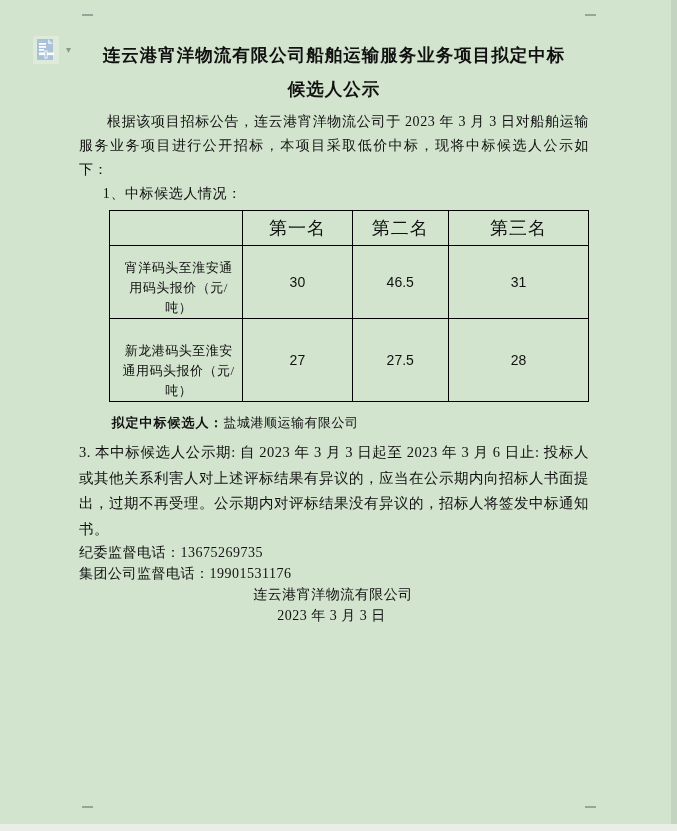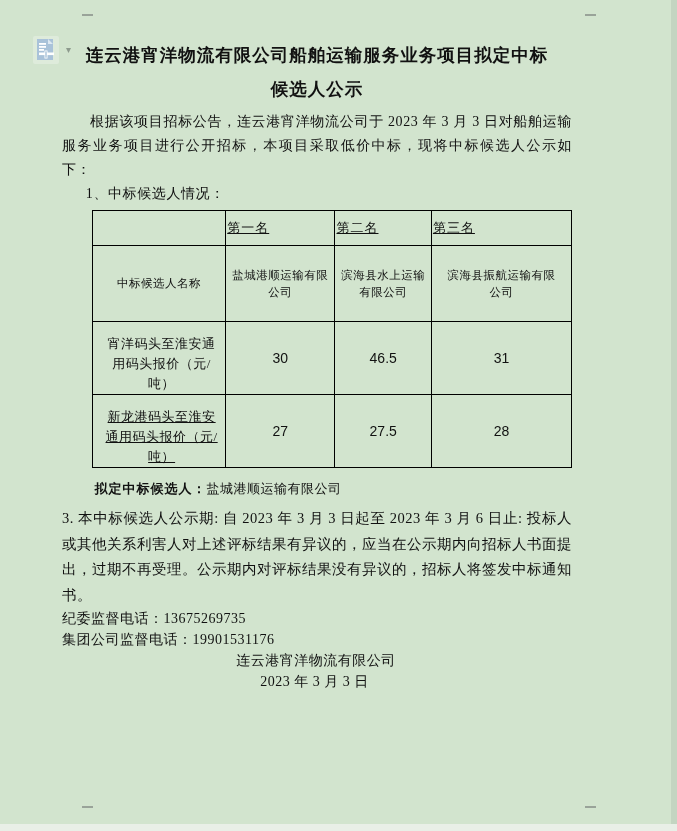--- a/index.html
+++ b/index.html
@@ -24,44 +24,44 @@
   .crop.bl { left: 82px;  top: 806px; }
   .crop.br { left: 585px; top: 806px; }
 
   
   .paste-widget { position: absolute; left: 33px; top: 36px; display: flex; align-items: center; gap: 7px; cursor: pointer; }
   .paste-badge { width: 26px; height: 28px; background: rgba(255,255,255,0.28); border-radius: 2px;
                  display: flex; align-items: center; justify-content: center; }
   .dd-arrow { color: #8d9a8d; font-size: 10px; font-family: "DejaVu Sans", sans-serif; line-height: 1; }
 
   
-  .content { position: absolute; left: 62px; top: 38px; width: 510px; }
+  .content { position: absolute; left: 79px; top: 38px; width: 510px; }
 
   .title { margin: 0; font-size: 17.5px; font-weight: bold; text-align: center;
            line-height: 34px; letter-spacing: 1px; }
 
   .para { margin: 4px 0 0 0; font-size: 14px; line-height: 24px; letter-spacing: 0.6px;
           text-indent: 2em; text-align: justify; }
   .item { margin: 0; font-size: 14px; line-height: 24px; letter-spacing: 0.6px; text-indent: 1.7em; }
 
   table.cand { border-collapse: collapse; table-layout: fixed; margin: 4px 0 0 30px; }
   table.cand td { border: 1px solid #000; overflow: hidden; }
   tr.hrow  { height: 35px; }
   tr.r-name  { height: 76px; }
   tr.r-price1 { height: 73px; }
   tr.r-price2 { height: 71px; }
-  td.hc { text-align: left; vertical-align: middle; font-size: 13px; letter-spacing: 1px; text-decoration: underline; }
+  td.hc { text-align: center; vertical-align: middle; font-size: 18px; letter-spacing: 1px; }
   td.namec { text-align: center; vertical-align: middle; font-size: 11.5px; letter-spacing: 0.5px;
              line-height: 17px; }
   td.pad1 { padding: 0 6px; }
   td.pad2 { padding: 0 2px; }
   td.pad3 { padding: 0 10px; }
   td.lbl { font-size: 13px; letter-spacing: 0.5px; line-height: 20px; text-align: center;
            vertical-align: top; padding: 12px 3px 0 8px; }
-  td.lbl.less { padding-top: 12px; text-decoration: underline; }
+  td.lbl.less { padding-top: 22px; }
   td.val { text-align: center; vertical-align: middle; font-size: 14px;
            font-family: "Liberation Sans", "DejaVu Sans", sans-serif; }
 
   .proposed { margin: 10px 0 0 0; font-size: 13px; line-height: 22px; letter-spacing: 0.5px; text-indent: 2.5em; }
   .proposed b { letter-spacing: 1px; }
 
   .notice { margin: 6px 0 0 0; font-size: 14.5px; line-height: 25.5px; letter-spacing: 0.5px; text-align: justify; }
   .phone { margin: 0; font-size: 14px; line-height: 21px; letter-spacing: 0.5px; }
   .sig { margin: 0; font-size: 14px; line-height: 21px; letter-spacing: 0.5px; text-align: center; padding-right: 2px; }
   .sig.date { padding-right: 5px; }
@@ -107,26 +107,20 @@
         <col style="width:97px">
         <col style="width:141px">
     </colgroup>
     <tbody>
         <tr class="hrow">
       <td class="hc"></td>
       <td class="hc">第一名</td>
       <td class="hc">第二名</td>
       <td class="hc">第三名</td>
     </tr>
-    <tr class="r-name">
-      <td class="namec">中标候选人名称</td>
-      <td class="namec pad1">盐城港顺运输有限公司</td>
-      <td class="namec pad2">滨海县水上运输有限公司</td>
-      <td class="namec pad3">滨海县振航运输有限公司</td>
-    </tr>
     <tr class="r-price1">
       <td class="lbl">宵洋码头至淮安通用码头报价（元/吨）</td>
       <td class="val">30</td>
       <td class="val">46.5</td>
       <td class="val">31</td>
     </tr>
     <tr class="r-price2">
       <td class="lbl less">新龙港码头至淮安通用码头报价（元/吨）</td>
       <td class="val">27</td>
       <td class="val">27.5</td>

